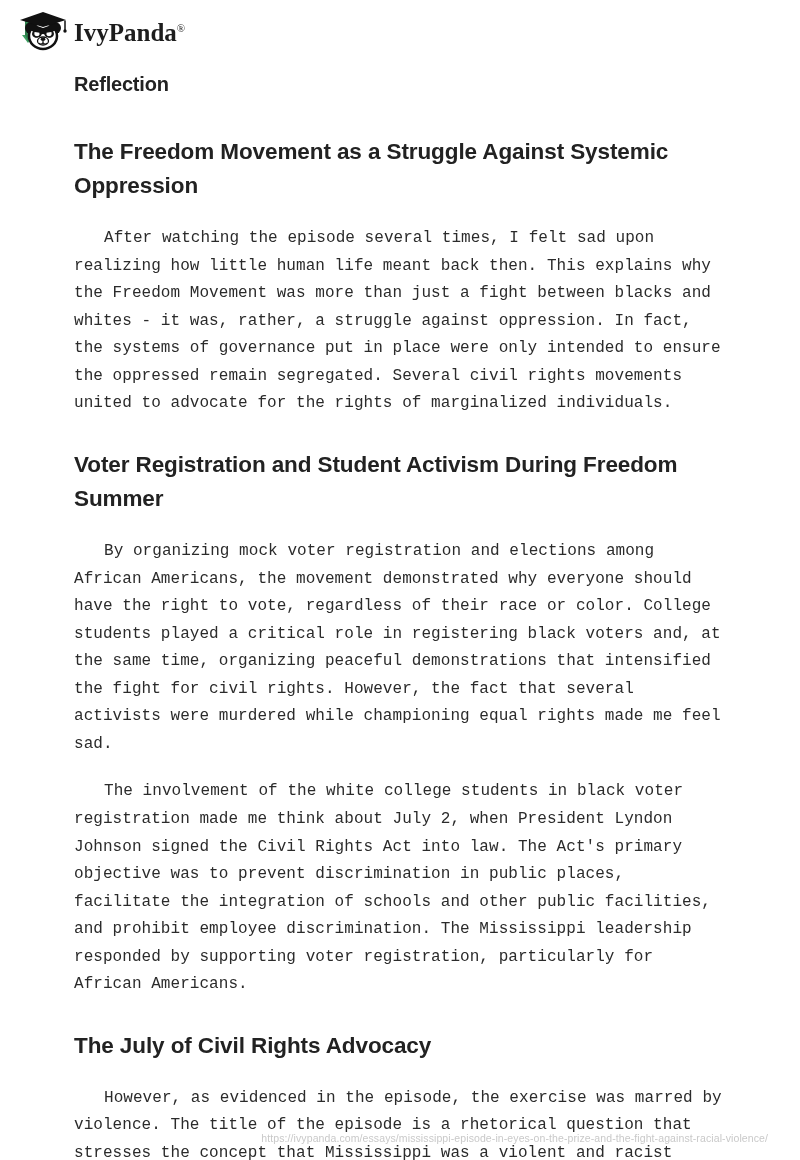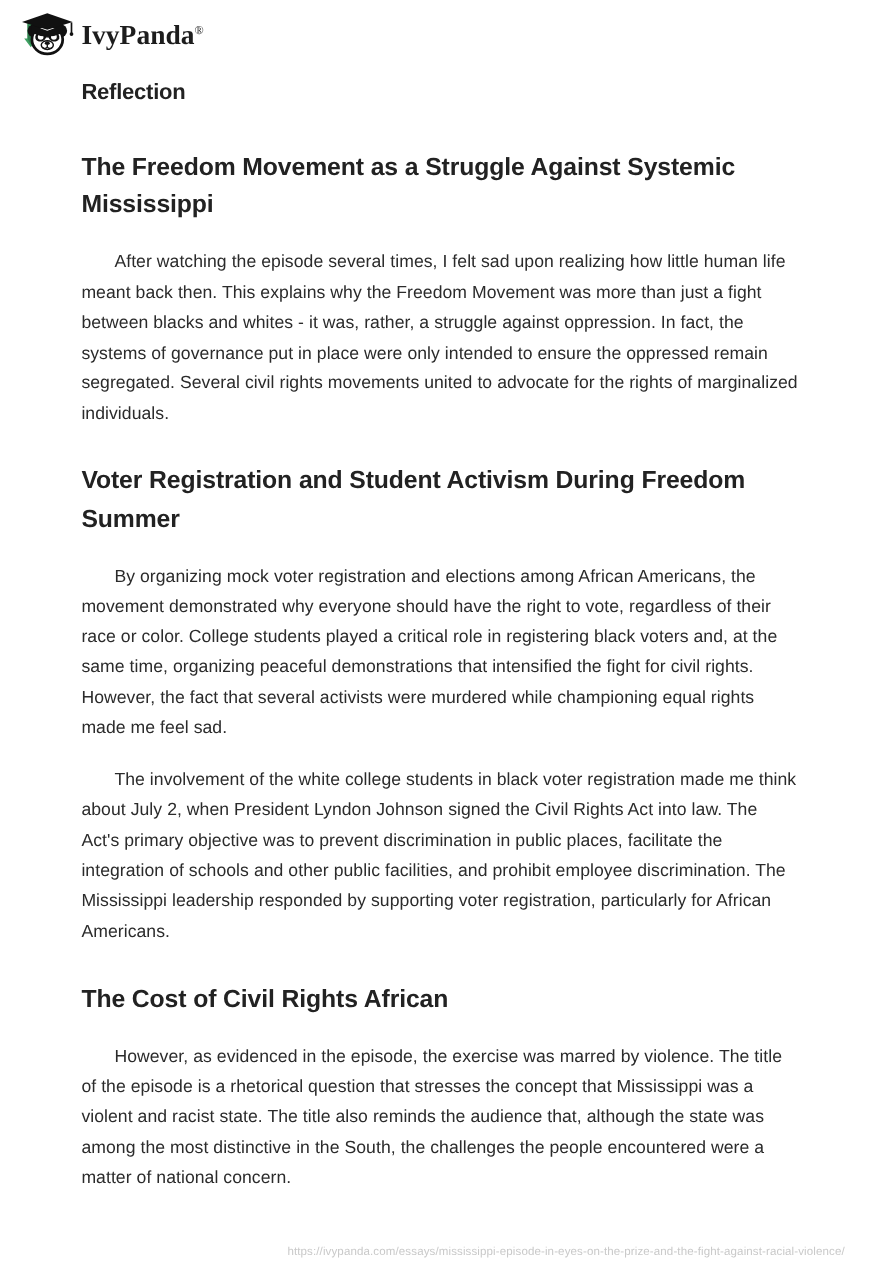--- a/index.html
+++ b/index.html
@@ -87,20 +87,21 @@
     line-height: 1.52;
     letter-spacing: -0.1px;
   }
   p.para {
     font-size: 16px;
     color: #2b2b2b;
     line-height: 1.72;
     margin: 0 0 20px 0;
     text-indent: 30px;
     letter-spacing: 0.05px;
+    font-family: Liberation Mono, monospace;
   }
   .section {
     margin-bottom: 14px;
   }
   .section:last-child { margin-bottom: 0; }
   .section h2 { margin-top: 0; }
   p.para:last-child { margin-bottom: 0; }
   .gap-before-heading { margin-top: 30px; }
 
   
@@ -160,32 +161,32 @@
     <span class="brand-wordmark"><span>IvyPanda</span><span class="reg">®</span></span>
   </div>
 
 </div>
 
 <div class="doc">
 
   <h1 class="doc-title">Reflection</h1>
 
   <div class="section">
-    <h2 class="section-heading">The Freedom Movement as a Struggle Against Systemic Mississippi</h2>
+    <h2 class="section-heading">The Freedom Movement as a Struggle Against Systemic Oppression</h2>
     <p class="para">After watching the episode several times, I felt sad upon realizing how little human life meant back then. This explains why the Freedom Movement was more than just a fight between blacks and whites - it was, rather, a struggle against oppression. In fact, the systems of governance put in place were only intended to ensure the oppressed remain segregated. Several civil rights movements united to advocate for the rights of marginalized individuals.</p>
   </div>
 
   <div class="section gap-before-heading">
     <h2 class="section-heading">Voter Registration and Student Activism During Freedom Summer</h2>
     <p class="para">By organizing mock voter registration and elections among African Americans, the movement demonstrated why everyone should have the right to vote, regardless of their race or color. College students played a critical role in registering black voters and, at the same time, organizing peaceful demonstrations that intensified the fight for civil rights. However, the fact that several activists were murdered while championing equal rights made me feel sad.</p>
     <p class="para">The involvement of the white college students in black voter registration made me think about July 2, when President Lyndon Johnson signed the Civil Rights Act into law. The Act's primary objective was to prevent discrimination in public places, facilitate the integration of schools and other public facilities, and prohibit employee discrimination. The Mississippi leadership responded by supporting voter registration, particularly for African Americans.</p>
   </div>
 
   <div class="section gap-before-heading">
-    <h2 class="section-heading">The Cost of Civil Rights African</h2>
+    <h2 class="section-heading">The July of Civil Rights Advocacy</h2>
     <p class="para">However, as evidenced in the episode, the exercise was marred by violence. The title of the episode is a rhetorical question that stresses the concept that Mississippi was a violent and racist state. The title also reminds the audience that, although the state was among the most distinctive in the South, the challenges the people encountered were a matter of national concern.</p>
   </div>
 
 </div>
 
 <div class="page-footer">
   <a class="footer-url" href="#">https://ivypanda.com/essays/mississippi-episode-in-eyes-on-the-prize-and-the-fight-against-racial-violence/</a>
 </div>
 
 </body></html>

